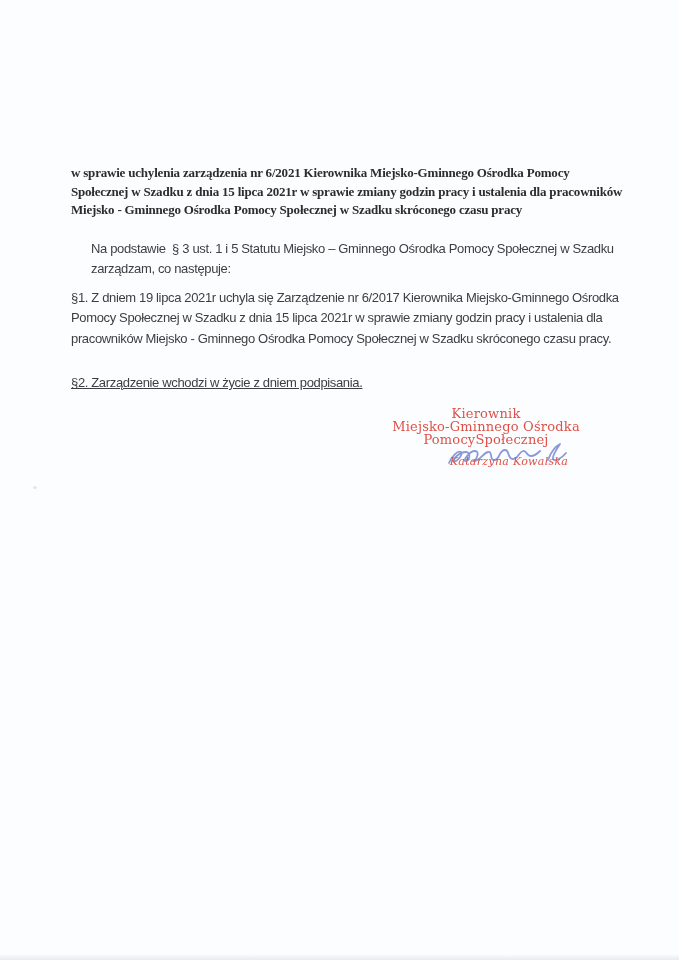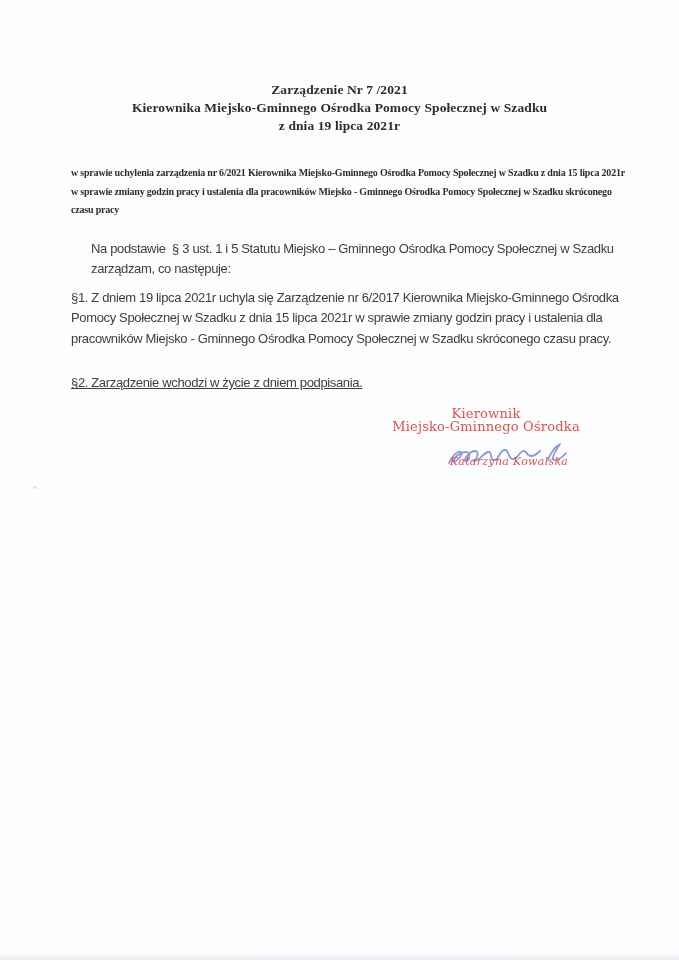--- a/index.html
+++ b/index.html
@@ -39,21 +39,21 @@
     font-size:13.5px;
     line-height:18px;
     color:var(--heading-text);
     letter-spacing:0.1px;
   }
 
   .subject{
     position:absolute;top:164px;left:71px;width:554px;
     font-family:"Liberation Serif", serif;
     font-weight:bold;
-    font-size:10px;
+    font-size:13px;
     line-height:18.7px;
     color:var(--heading-text);
     letter-spacing:-0.2px;
     white-space:pre-wrap;
   }
 
   .body-par{
     position:absolute;left:71px;width:552px;
     font-family:"Liberation Sans", sans-serif;
     font-size:13px;
@@ -95,37 +95,33 @@
     stroke-width:1.8;
     stroke-linecap:round;
     stroke-linejoin:round;
   }
 </style>
 </head>
 <body>
 
 <div class="page">
 
-  <div class="title-block">
-    <div>Zarządzenie Nr 7 /2021</div>
-    <div>Kierownika Miejsko-Gminnego Ośrodka Pomocy Społecznej w Szadku</div>
-    <div>z dnia 19 lipca 2021r</div>
-  </div>
 
   <div class="subject">w sprawie uchylenia zarządzenia nr 6/2021 Kierownika Miejsko-Gminnego Ośrodka Pomocy Społecznej w Szadku z dnia 15 lipca 2021r w sprawie zmiany godzin pracy i ustalenia dla pracowników Miejsko - Gminnego Ośrodka Pomocy Społecznej w Szadku skróconego czasu pracy</div>
 
   <div class="body-par basis">Na podstawie  § 3 ust. 1 i 5 Statutu Miejsko – Gminnego Ośrodka Pomocy Społecznej w Szadku zarządzam, co następuje:</div>
 
   <div class="body-par par1">§1. Z dniem 19 lipca 2021r uchyla się Zarządzenie nr 6/2017 Kierownika Miejsko-Gminnego Ośrodka Pomocy Społecznej w Szadku z dnia 15 lipca 2021r w sprawie zmiany godzin pracy i ustalenia dla pracowników Miejsko - Gminnego Ośrodka Pomocy Społecznej w Szadku skróconego czasu pracy.</div>
 
   <div class="body-par par2">§2. Zarządzenie wchodzi w życie z dniem podpisania.</div>
 
   <div class="stamp">
     <div>Kierownik</div>
     <div>Miejsko-Gminnego Ośrodka</div>
+    <div>PomocySpołecznej</div>
   </div>
 
   <svg class="signature-svg" viewBox="0 0 128 30" aria-hidden="true">
     <path d="M5 24 C8 17 14 11 17 13 C20 15 12 24 10 22 C8 20 16 13 22 13 C27 13 26 21 22 22 C18 23 25 12 31 12 C36 12 33 21 29 22 C35 23 39 14 44 13 C49 12 45 22 51 21 C56 20 55 11 61 11 C66 11 63 20 69 20 C74 20 75 13 79 12 C83 11 82 17 87 17 C91 17 94 14 96 12"></path>
     <path d="M104 21 C107 13 112 7 116 5 C112 11 108 17 109 20 C111 23 118 19 122 14"></path>
   </svg>
 
   <div class="stamp-name">Katarzyna Kowalska</div>
 
   <div class="speck"></div>

